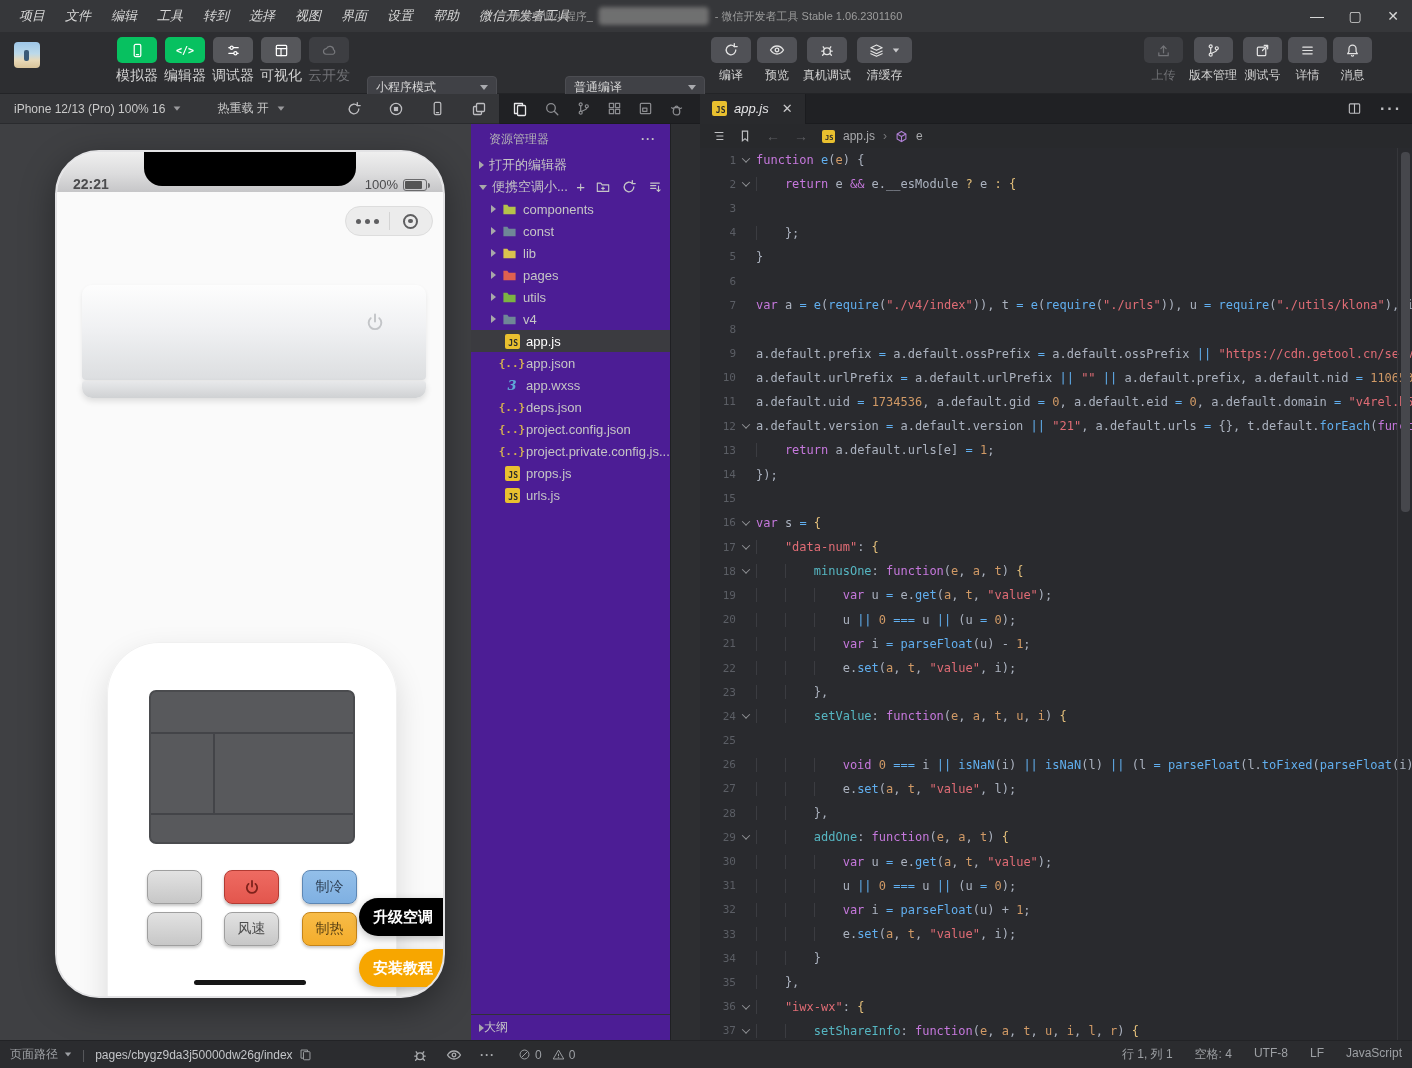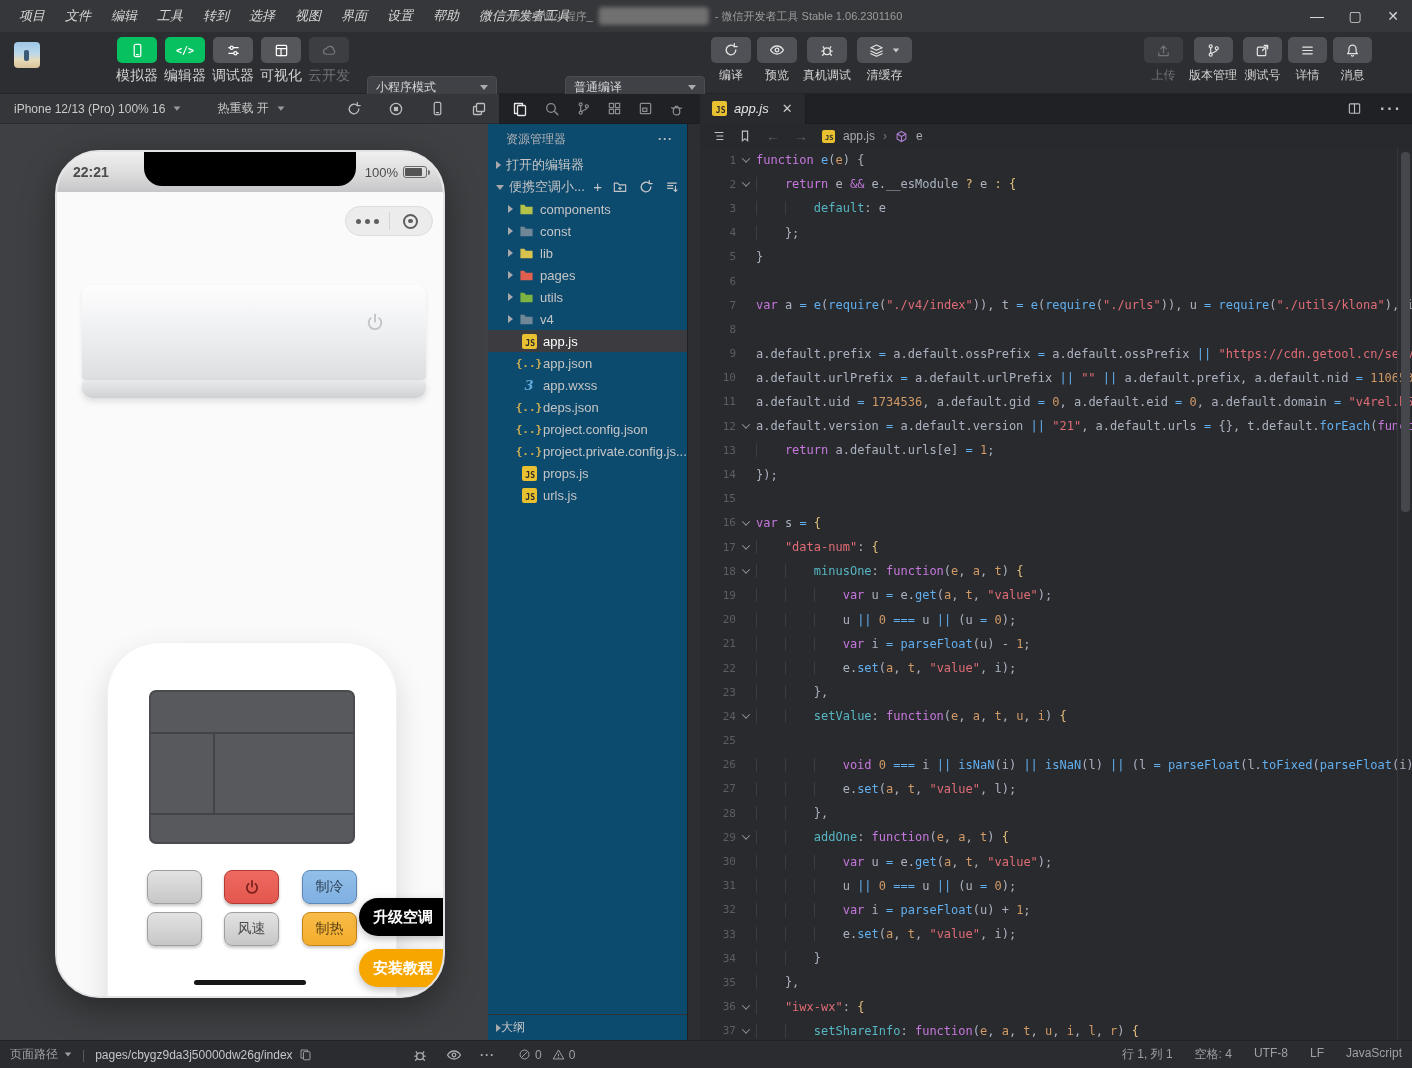--- a/index.html
+++ b/index.html
@@ -35,21 +35,21 @@
   .action-label{font-size:12px;color:#d2d2d2;margin-top:4px;white-space:nowrap;}
   .action-label.disabled{color:#707175;}
   
   .sim-panel{position:absolute;left:0;top:94px;width:500px;height:946px;background:#3f4043;border-right:1px solid #1f2023;}
   .sim-toolbar{height:30px;background:#353639;display:flex;align-items:center;font-size:12px;color:#c9c9c9;border-bottom:1px solid #2a2b2e;position:relative;}
   .sim-device{margin-left:14px;display:flex;align-items:center;}
   .sim-hot{margin-left:36px;display:flex;align-items:center;}
   .sim-icons{position:absolute;right:12px;display:flex;gap:26px;color:#bdbdc0;}
   
   .phone{position:absolute;left:55px;top:56px;width:390px;height:848px;background:#fbfbfc;border-radius:44px;border:2px solid #e3e3e5;box-shadow:0 10px 34px rgba(0,0,0,.38);overflow:hidden;}
-  .pstatus{position:relative;height:40px;background:linear-gradient(180deg,#efefef 0%,#dcdcdd 55%,#c6c6c8 100%);display:flex;align-items:center;justify-content:space-between;padding:0 16px;}
+  .pstatus{position:relative;height:40px;background:linear-gradient(180deg,#efefef 0%,#dcdcdd 55%,#c6c6c8 100%);display:flex;align-items:flex-end;justify-content:space-between;padding:0 16px;}
   .ptime{font-size:14px;color:#4c4c4e;font-weight:bold;}
   .notch{position:absolute;left:50%;transform:translateX(-50%);top:0;width:212px;height:34px;background:#000;border-radius:0 0 18px 18px;}
   .pbatt{display:flex;align-items:center;gap:5px;font-size:13px;color:#4c4c4e;}
   .batt{width:24px;height:12px;border:1.5px solid #6a6a6c;border-radius:3px;position:relative;}
   .batt:before{content:"";position:absolute;left:1px;top:1px;bottom:1px;width:17px;background:#555;border-radius:1px;}
   .batt:after{content:"";position:absolute;right:-4px;top:3px;width:2.5px;height:5px;background:#6a6a6c;border-radius:0 2px 2px 0;}
   .pbody{position:absolute;left:0;top:40px;right:0;bottom:0;background:#fafafa;}
   .capsule{position:absolute;right:10px;top:14px;width:88px;height:30px;background:#ececec;border:1px solid #dddddd;border-radius:16px;display:flex;align-items:center;}
   .cap-dots{flex:1;display:flex;justify-content:center;gap:4px;}
   .cap-dots i{width:5px;height:5px;border-radius:50%;background:#5f5f61;}
@@ -69,21 +69,21 @@
   .rbtn.gray{background:linear-gradient(180deg,#e2e2e2,#c7c7c7);border:1px solid #9f9f9f;box-shadow:0 2px 3px rgba(0,0,0,.22);color:#4b4b4b;}
   .rbtn.red{background:linear-gradient(180deg,#ee6b62,#e3564d);border:1px solid #b23b33;box-shadow:0 2px 3px rgba(0,0,0,.25);color:#7e221b;}
   .rbtn.blue{background:linear-gradient(180deg,#93bfe9,#7fb0e2);border:1px solid #5d87b4;box-shadow:0 2px 3px rgba(0,0,0,.22);color:#2e4055;}
   .rbtn.orange{background:linear-gradient(180deg,#f8bc48,#f4ad2b);border:1px solid #c4841a;box-shadow:0 2px 3px rgba(0,0,0,.22);color:#5d4415;}
   .rwide{position:absolute;left:41px;top:328px;width:208px;height:40px;border-radius:8px;background:linear-gradient(180deg,#dddddd,#c3c3c3);border:1px solid #a5a5a5;box-shadow:0 2px 3px rgba(0,0,0,.22);display:flex;align-items:center;justify-content:center;font-size:15px;font-weight:bold;color:#333;}
   .overlay-pill{position:absolute;right:0;height:38px;display:flex;align-items:center;padding-left:14px;font-size:15px;font-weight:bold;color:#fff;border-radius:19px 0 0 19px;width:84px;box-shadow:0 3px 8px rgba(0,0,0,.25);}
   .pill-black{top:706px;background:#000;}
   .pill-orange{top:757px;background:#f7a600;}
   .home-ind{position:absolute;left:50%;transform:translateX(-50%);bottom:11px;width:112px;height:5px;background:#161616;border-radius:3px;}
   
-  .explorer{position:absolute;left:488px;top:124px;width:200px;height:916px;background:#0c4a6e;border-right:1px solid #1f2023;font-size:13px;color:#c5c5c5;}
+  .explorer{position:absolute;left:471px;top:124px;width:200px;height:916px;background:#4c1d95;border-right:1px solid #1f2023;font-size:13px;color:#c5c5c5;}
   .exp-header{height:30px;display:flex;align-items:center;justify-content:space-between;padding:0 14px 0 18px;font-size:12px;color:#b4b4b6;}
   .exp-more{color:#c2c2c4;font-weight:bold;letter-spacing:1px;}
   .exp-row{height:22px;display:flex;align-items:center;padding-left:8px;position:relative;white-space:nowrap;}
   .exp-row.selected{background:#3b3b40;color:#ffffff;}
   .exp-row .tri{margin-right:5px;}
   .tri-r{width:0;height:0;border-top:4px solid transparent;border-bottom:4px solid transparent;border-left:5px solid #a8a8aa;}
   .tri-d{width:0;height:0;border-left:4px solid transparent;border-right:4px solid transparent;border-top:5px solid #a8a8aa;}
   .proj-actions{position:absolute;right:8px;top:0;height:22px;display:flex;align-items:center;gap:11px;color:#c5c5c7;}
   .tree-indent{width:12px;flex:none;}
   .f-label{overflow:hidden;text-overflow:ellipsis;}
@@ -662,21 +662,21 @@
         <path d="M8 8l5.4-3.1M8 8v6.2M8 8L2.6 4.9"></path>
       </svg>
     </span>
   <span>e</span>
 </div>
 
 <div class="editor">
   <div id="code-lines">
       <div class="cl"><span class="ln">1</span><span class="fold"><i></i></span><span class="ct"><span class="tk-k">function</span><span class="tk-d"> </span><span class="tk-f">e</span><span class="tk-d">(</span><span class="tk-p">e</span><span class="tk-d">) {</span></span></div>
       <div class="cl"><span class="ln">2</span><span class="fold"><i></i></span><span class="ct"><span class="ig">    </span><span class="tk-k">return</span><span class="tk-d"> e </span><span class="tk-k">&amp;&amp;</span><span class="tk-d"> e.__esModule </span><span class="tk-b">?</span><span class="tk-d"> e </span><span class="tk-b">:</span><span class="tk-d"> </span><span class="tk-b">{</span></span></div>
-      <div class="cl"><span class="ln">3</span><span class="fold"></span><span class="ct"><span class="ig">    </span><span class="ig">    </span><span class="tk-c">default</span><span class="tk-d">: e</span></span></div>
+      <div class="cl"><span class="ln">3</span><span class="fold"></span></div>
       <div class="cl"><span class="ln">4</span><span class="fold"></span><span class="ct"><span class="ig">    </span><span class="tk-d">};</span></span></div>
       <div class="cl"><span class="ln">5</span><span class="fold"></span><span class="ct"><span class="tk-d">}</span></span></div>
       <div class="cl"><span class="ln">6</span><span class="fold"></span><span class="ct"></span></div>
       <div class="cl"><span class="ln">7</span><span class="fold"></span><span class="ct"><span class="tk-k">var</span><span class="tk-d"> a </span><span class="tk-o">=</span><span class="tk-d"> </span><span class="tk-f">e</span><span class="tk-d">(</span><span class="tk-f">require</span><span class="tk-d">(</span><span class="tk-s">"./v4/index"</span><span class="tk-d">)), t </span><span class="tk-o">=</span><span class="tk-d"> </span><span class="tk-f">e</span><span class="tk-d">(</span><span class="tk-f">require</span><span class="tk-d">(</span><span class="tk-s">"./urls"</span><span class="tk-d">)), u </span><span class="tk-o">=</span><span class="tk-d"> </span><span class="tk-f">require</span><span class="tk-d">(</span><span class="tk-s">"./utils/klona"</span><span class="tk-d">), i </span></span></div>
       <div class="cl"><span class="ln">8</span><span class="fold"></span><span class="ct"></span></div>
       <div class="cl"><span class="ln">9</span><span class="fold"></span><span class="ct"><span class="tk-d">a.default.prefix </span><span class="tk-o">=</span><span class="tk-d"> a.default.ossPrefix </span><span class="tk-o">=</span><span class="tk-d"> a.default.ossPrefix </span><span class="tk-o">||</span><span class="tk-d"> </span><span class="tk-su">"https://cdn.getool.cn/service/fi</span></span></div>
       <div class="cl"><span class="ln">10</span><span class="fold"></span><span class="ct"><span class="tk-d">a.default.urlPrefix </span><span class="tk-o">=</span><span class="tk-d"> a.default.urlPrefix </span><span class="tk-o">||</span><span class="tk-d"> </span><span class="tk-s">""</span><span class="tk-d"> </span><span class="tk-o">||</span><span class="tk-d"> a.default.prefix, a.default.nid </span><span class="tk-o">=</span><span class="tk-d"> </span><span class="tk-n">11065326</span></span></div>
       <div class="cl"><span class="ln">11</span><span class="fold"></span><span class="ct"><span class="tk-d">a.default.uid </span><span class="tk-o">=</span><span class="tk-d"> </span><span class="tk-n">1734536</span><span class="tk-d">, a.default.gid </span><span class="tk-o">=</span><span class="tk-d"> </span><span class="tk-n">0</span><span class="tk-d">, a.default.eid </span><span class="tk-o">=</span><span class="tk-d"> </span><span class="tk-n">0</span><span class="tk-d">, a.default.domain </span><span class="tk-o">=</span><span class="tk-d"> </span><span class="tk-s">"v4rel.h5sys.cn</span></span></div>
       <div class="cl"><span class="ln">12</span><span class="fold"><i></i></span><span class="ct"><span class="tk-d">a.default.version </span><span class="tk-o">=</span><span class="tk-d"> a.default.version </span><span class="tk-o">||</span><span class="tk-d"> </span><span class="tk-s">"21"</span><span class="tk-d">, a.default.urls </span><span class="tk-o">=</span><span class="tk-d"> {}, t.default.</span><span class="tk-f">forEach</span><span class="tk-d">(</span><span class="tk-k">function</span></span></div>
       <div class="cl"><span class="ln">13</span><span class="fold"></span><span class="ct"><span class="ig">    </span><span class="tk-k">return</span><span class="tk-d"> a.default.urls[e] </span><span class="tk-o">=</span><span class="tk-d"> </span><span class="tk-n">1</span><span class="tk-d">;</span></span></div>

